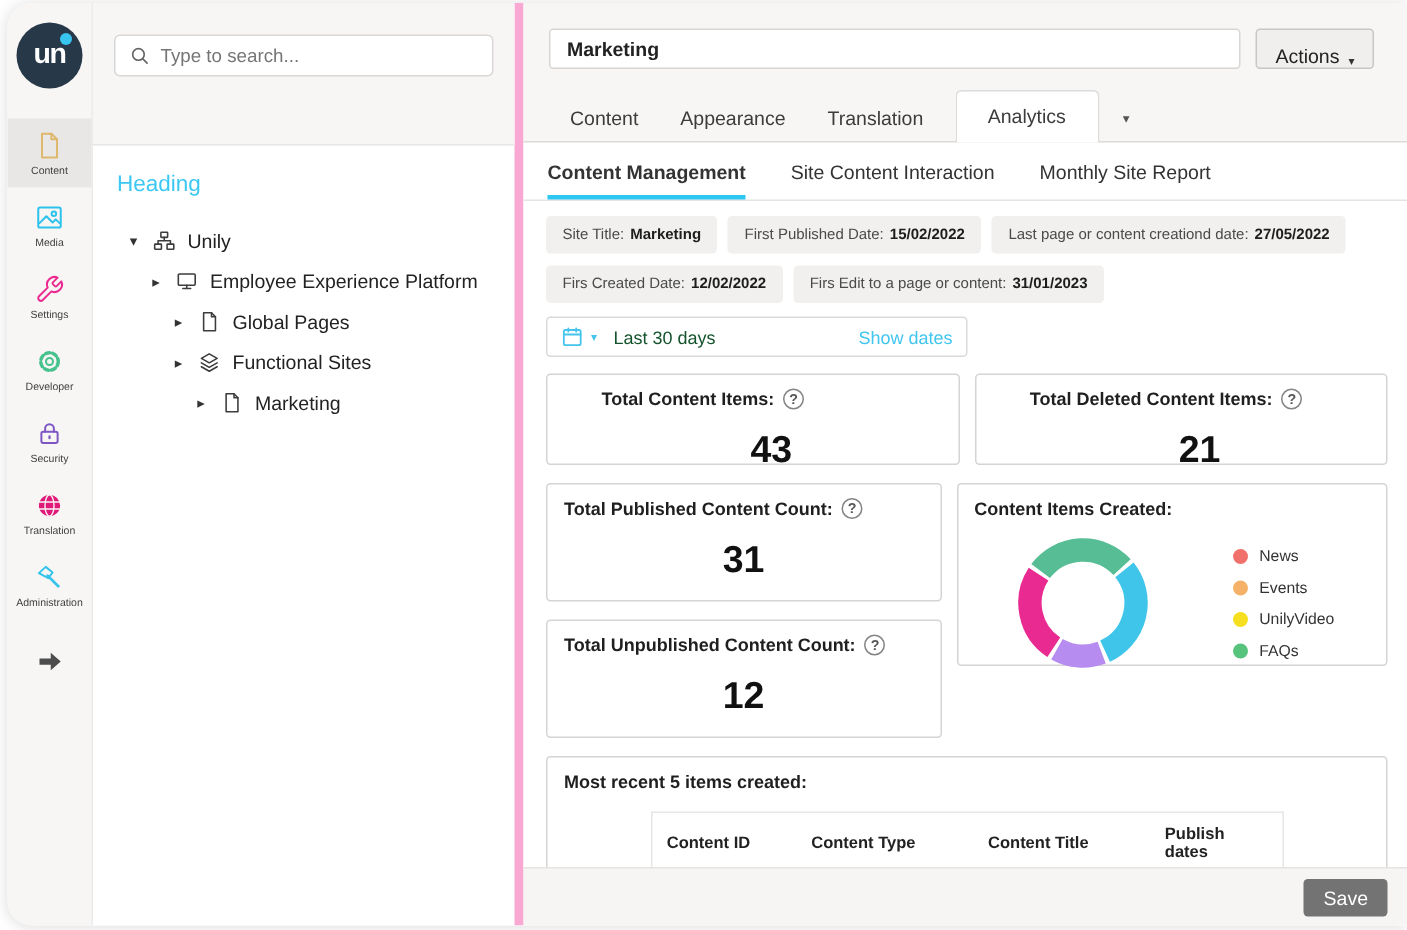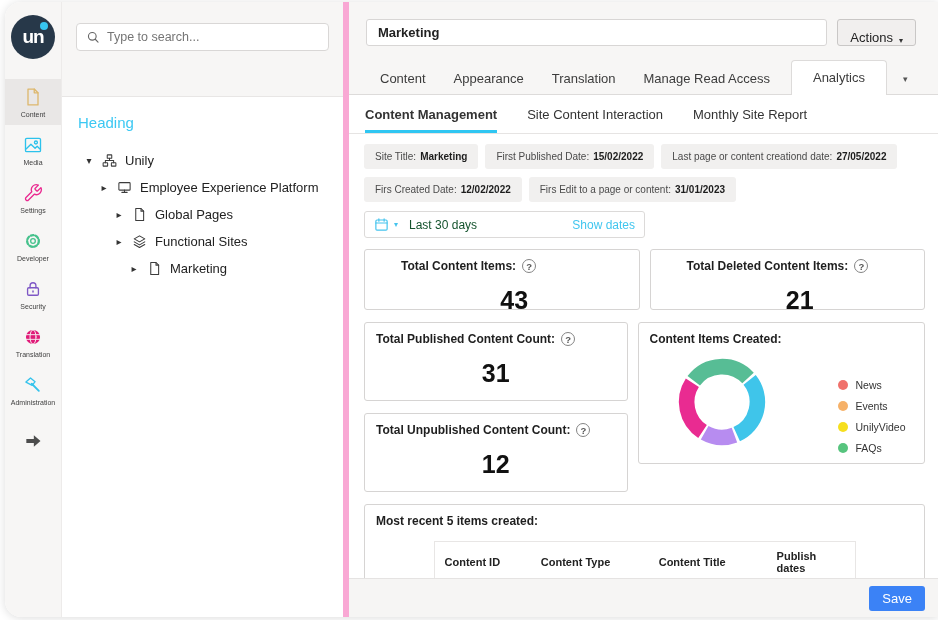--- a/index.html
+++ b/index.html
@@ -77,39 +77,39 @@
   .crow { display: flex; gap: 10px; margin-bottom: 12px; }
   .col { flex: 1; display: flex; flex-direction: column; gap: 12px; }
   .card { background: #fff; border: 1px solid #d6d4d3; border-radius: 3px; flex: 1; padding: 9px 11px; }
   .stat-card { height: 61px; flex: 1; padding-left: 36px; }
   .small-card { height: 79px; flex: none; }
   .stat-title { font-size: 12px; font-weight: bold; color: #1f1f1f; display: flex; align-items: center; gap: 6px; }
   .stat-value { text-align: center; font-size: 25px; font-weight: bold; color: #111; margin-top: 13px; }
   .help { width: 14px; height: 14px; border: 1px solid #848484; border-radius: 50%; font-size: 9.5px; color: #555;
           display: inline-flex; align-items: center; justify-content: center; font-weight: bold; cursor: pointer; flex-shrink: 0; }
 
-  .donut-card { height: 142px; flex: 1; }
-  .donut-wrap { display: flex; align-items: flex-end; gap: 64px; padding: 4px 0 0 20px; }
+  .donut-card { height: 122px; flex: 1; }
+  .donut-wrap { display: flex; align-items: center; gap: 48px; padding: 4px 0 0 20px; }
   .donut-wrap svg { width: 104px; height: 104px; }
   .legend { display: flex; flex-direction: column; gap: 9px; }
   .legend-item { display: flex; align-items: center; gap: 8px; font-size: 10.5px; color: #333; }
   .ldot { width: 10px; height: 10px; border-radius: 50%; flex-shrink: 0; }
 
   .table-card { height: 160px; flex: 1; }
   .rtable { margin: 13px auto 0; width: 422px; border-collapse: collapse; font-size: 11px; color: #333;
             border: 1px solid #e8e6e5; }
   .rtable th { font-weight: bold; text-align: left; padding: 8px 10px; border-bottom: 1px solid #e8e6e5; color: #222; }
   .rtable th:nth-child(1), .rtable td:nth-child(1) { width: 23%; }
   .rtable th:nth-child(2), .rtable td:nth-child(2) { width: 28%; }
   .rtable th:nth-child(3), .rtable td:nth-child(3) { width: 28%; }
   .rtable th:nth-child(4), .rtable td:nth-child(4) { width: 21%; }
 
   .footer { height: 39px; background: #f6f5f4; border-top: 1px solid #e5e3e2; display: flex; align-items: center;
             justify-content: flex-end; padding: 0 13px; flex-shrink: 0; }
-  .save-btn { background: #3b82f6; color: #fff; border: none; border-radius: 3px; font-size: 13px; padding: 5px 13px;
+  .save-btn { background: #737373; color: #fff; border: none; border-radius: 3px; font-size: 13px; padding: 5px 13px;
               cursor: pointer; font-family: "Liberation Sans", sans-serif; }
 
   svg.ic { fill: none; stroke: currentColor; stroke-width: 1.6; stroke-linecap: round; stroke-linejoin: round; }
   svg.tic { fill: none; stroke: #3c3c3c; stroke-width: 1.4; stroke-linecap: round; stroke-linejoin: round; }
 </style>
 </head>
 <body>
 
 <div class="window">
 
@@ -245,21 +245,20 @@
         <input class="title-input" type="text" value="Marketing" style="">
         <button class="actions-btn">
           <span>Actions</span>
           <span class="chev">▾</span>
         </button>
       </div>
       <div class="tabs">
         <span class="tab">Content</span>
         <span class="tab">Appearance</span>
         <span class="tab">Translation</span>
-        <span class="tab">Manage Read Access</span>
         <span class="tab active">Analytics</span>
         <span class="tab-more">▾</span>
       </div>
     </div>
 
     <div class="content">
 
       <div class="subtabs">
         <span class="subtab active">Content Management</span>
         <span class="subtab">Site Content Interaction</span>

